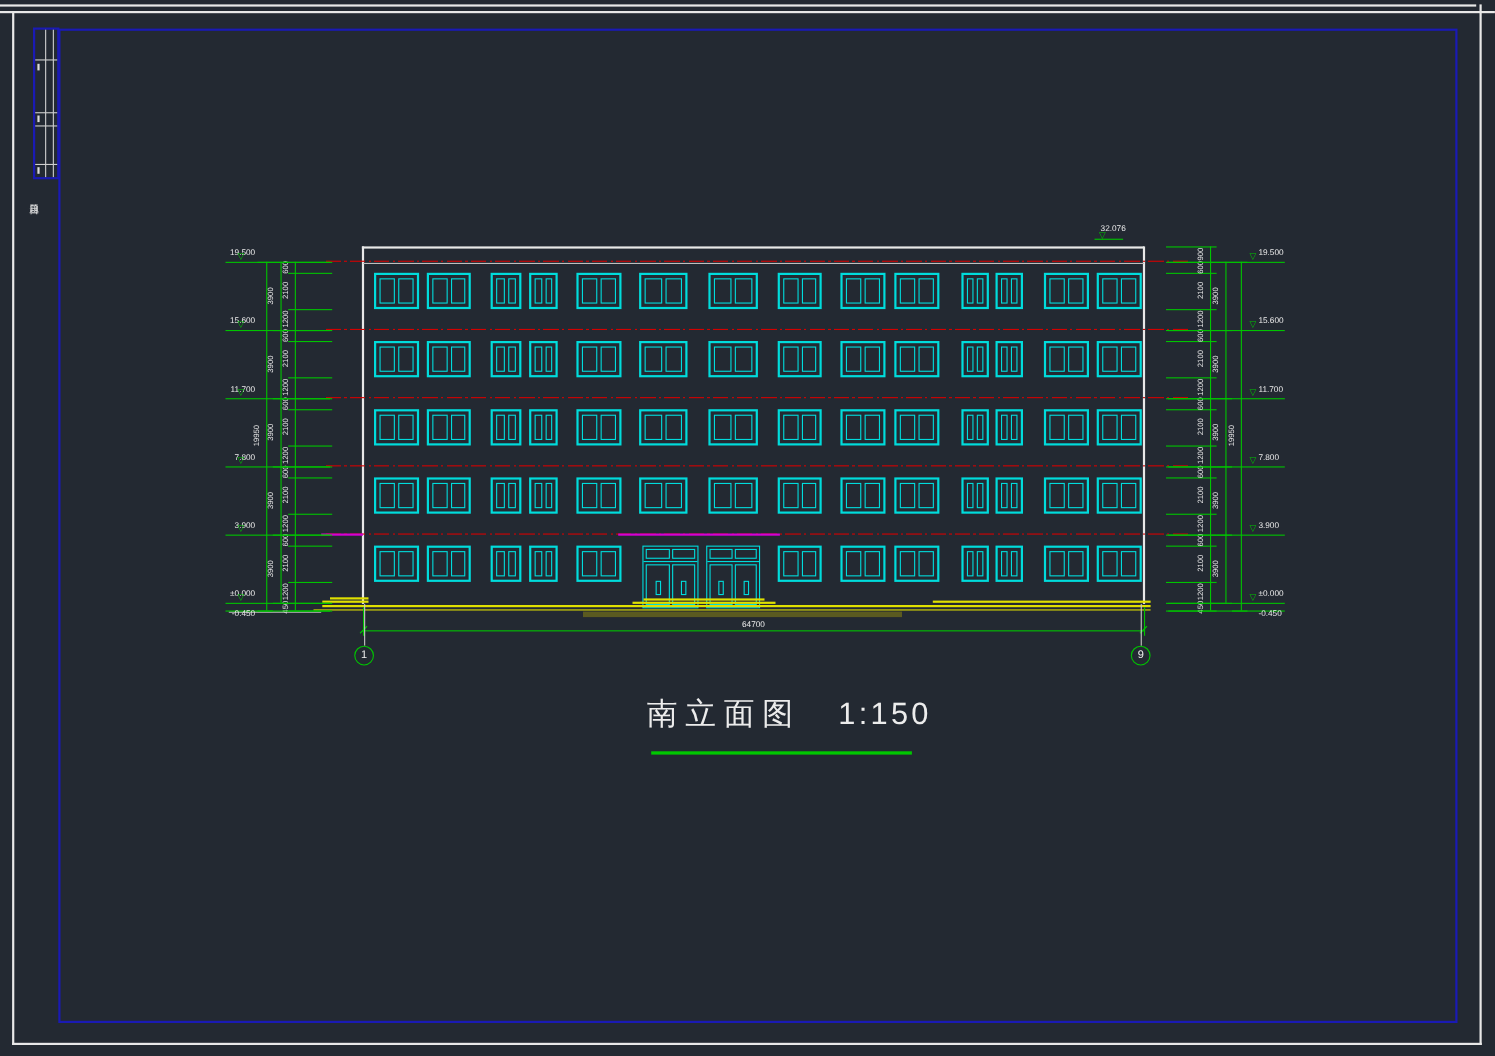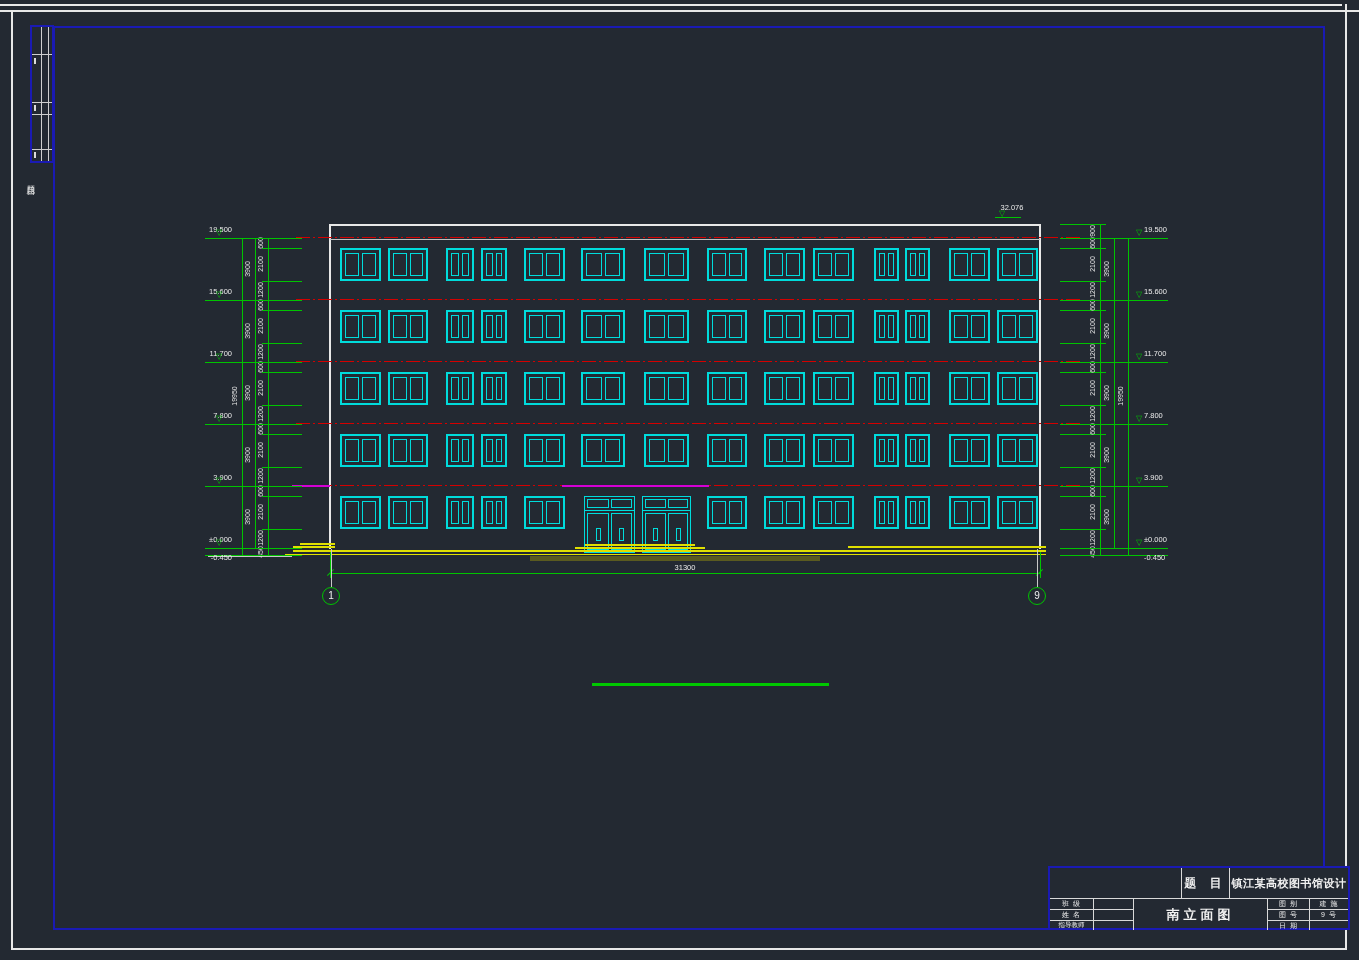--- a/index.html
+++ b/index.html
@@ -526,44 +526,26 @@
       <div style="position: absolute; left: 190px; top: 553px; width: 42px; text-align: right; font-size: 7.5px; color: rgb(234, 234, 234);">-0.450</div>
       <div style="position: absolute; left: 1144px; top: 553px; width: 44px; text-align: left; font-size: 7.5px; color: rgb(234, 234, 234);">-0.450</div>
       <div style="position: absolute; left: 988px; top: 203px; width: 48px; text-align: center; font-size: 7.5px; color: rgb(234, 234, 234);">32.076</div>
       <div style="position: absolute; left: 995px; top: 217px; width: 26px; height: 1px; background: rgb(0, 196, 0);"></div>
       <div style="position: absolute; left: 999px; top: 210px; color: rgb(0, 196, 0); font-size: 8px; line-height: 8px;">▽</div>
       <div style="position: absolute; left: 330px; top: 573px; width: 710px; height: 1px; background: rgb(0, 196, 0);"></div>
       <div style="position: absolute; left: 330px; top: 552px; width: 1px; height: 26px; background: rgb(0, 196, 0);"></div>
       <div style="position: absolute; left: 1040px; top: 552px; width: 1px; height: 26px; background: rgb(0, 196, 0);"></div>
       <div style="position: absolute; left: 326px; top: 572px; width: 9px; height: 1px; background: rgb(0, 196, 0); transform: rotate(-45deg);"></div>
       <div style="position: absolute; left: 1035px; top: 572px; width: 9px; height: 1px; background: rgb(0, 196, 0); transform: rotate(-45deg);"></div>
-      <div style="position: absolute; left: 660px; top: 563px; width: 50px; text-align: center; font-size: 7.5px; color: rgb(234, 234, 234);">31300</div>
+      <div style="position: absolute; left: 660px; top: 563px; width: 50px; text-align: center; font-size: 7.5px; color: rgb(234, 234, 234);">64700</div>
       <div style="position: absolute; left: 331px; top: 549px; width: 1px; height: 38px; background: rgb(200, 200, 200);"></div>
       <div style="position: absolute; left: 322px; top: 587px; width: 16px; height: 16px; border: 1.5px solid rgb(0, 196, 0); border-radius: 50%; color: rgb(240, 240, 240); font-size: 10px; text-align: center; line-height: 16px;">1</div>
       <div style="position: absolute; left: 1037px; top: 549px; width: 1px; height: 38px; background: rgb(200, 200, 200);"></div>
       <div style="position: absolute; left: 1028px; top: 587px; width: 16px; height: 16px; border: 1.5px solid rgb(0, 196, 0); border-radius: 50%; color: rgb(240, 240, 240); font-size: 10px; text-align: center; line-height: 16px;">9</div>
     </div>
 
+  <div id="main-title">
+    <span class="t1">南立面图</span><span class="t2">1:150</span>
+  </div>
   <div id="title-underline"></div>
 
-  <div id="title-block">
-    <div class="tbc" style="left:0;top:0;width:132px;height:31px;"></div>
-    <div class="tbc tb-big" style="left:132px;top:0;width:48px;height:31px;">题 目</div>
-    <div class="tbc tb-proj noR" style="left:180px;top:0;width:118px;height:31px;">镇江某高校图书馆设计</div>
-
-    <div class="tbc tb-sm" style="left:0;top:31px;width:44px;height:11px;">班 级</div>
-    <div class="tbc" style="left:44px;top:31px;width:40px;height:11px;"></div>
-    <div class="tbc tb-sm" style="left:0;top:42px;width:44px;height:11px;">姓 名</div>
-    <div class="tbc" style="left:44px;top:42px;width:40px;height:11px;"></div>
-    <div class="tbc tb-xs noB" style="left:0;top:53px;width:44px;height:9px;">指导教师</div>
-    <div class="tbc noB" style="left:44px;top:53px;width:40px;height:9px;"></div>
-
-    <div class="tbc tb-name noB" style="left:84px;top:31px;width:134px;height:31px;">南立面图</div>
-
-    <div class="tbc tb-sm" style="left:218px;top:31px;width:42px;height:11px;">图 别</div>
-    <div class="tbc tb-sm noR" style="left:260px;top:31px;width:38px;height:11px;">建 施</div>
-    <div class="tbc tb-sm" style="left:218px;top:42px;width:42px;height:11px;">图 号</div>
-    <div class="tbc tb-sm noR" style="left:260px;top:42px;width:38px;height:11px;">9 号</div>
-    <div class="tbc tb-sm noB" style="left:218px;top:53px;width:42px;height:9px;">日 期</div>
-    <div class="tbc noR noB" style="left:260px;top:53px;width:38px;height:9px;"></div>
-  </div>
 
 </div>
 
 </body></html>

